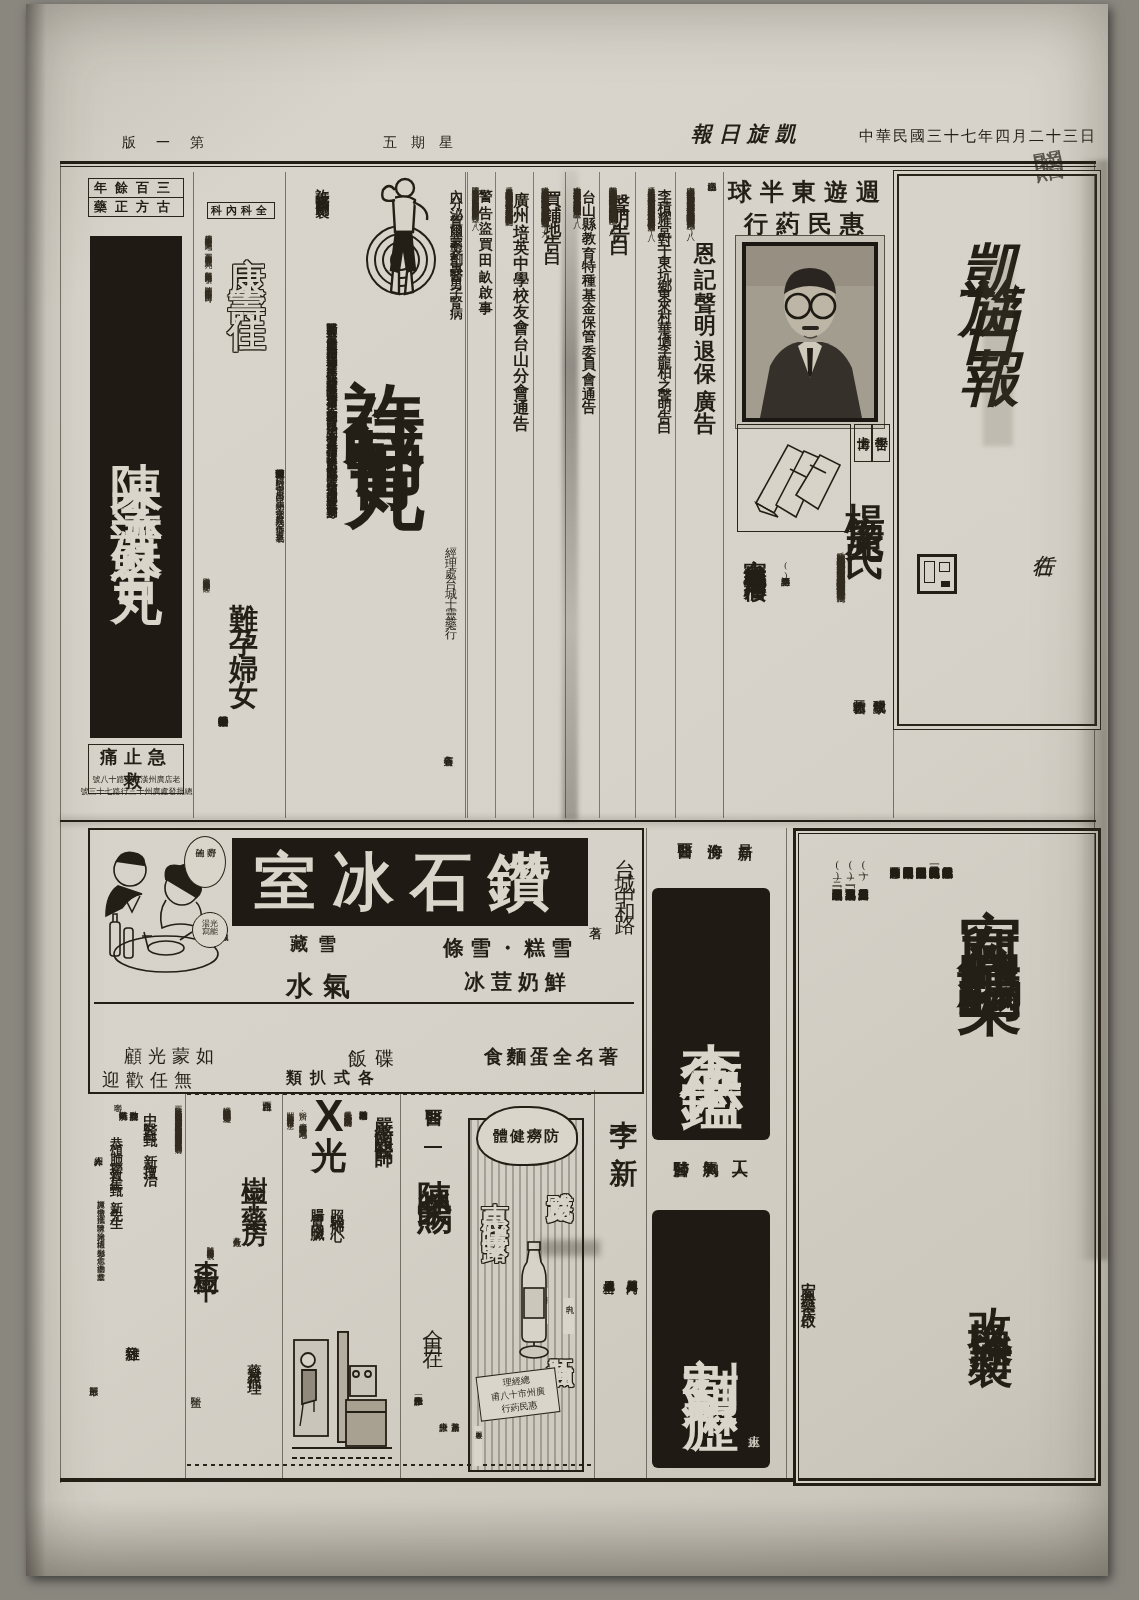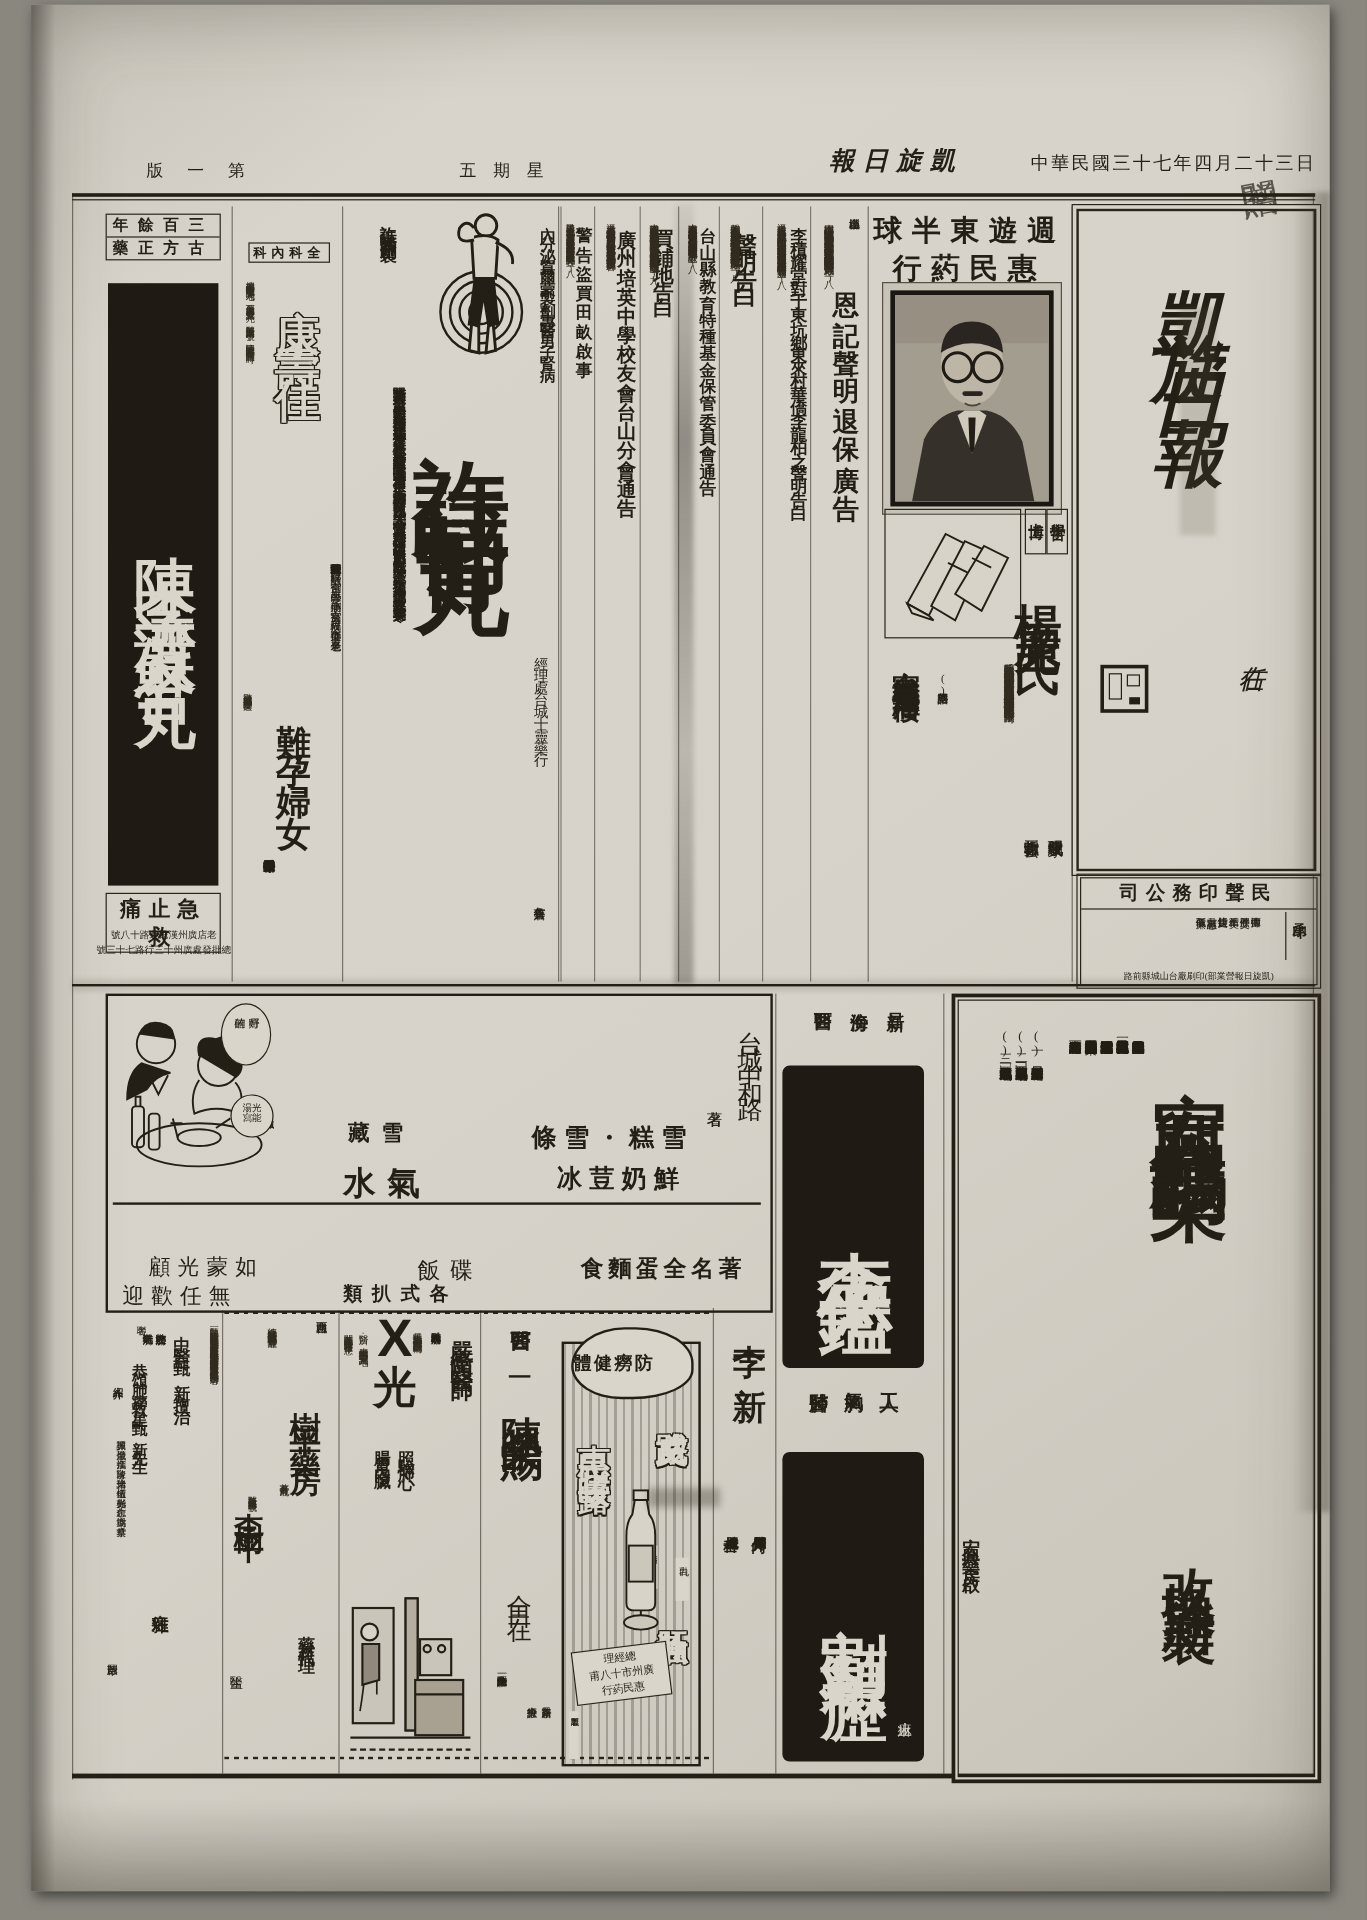--- a/index.html
+++ b/index.html
@@ -66,33 +66,20 @@
     <div class="abs v b" style="left:58px;top:16px;height:360px;font-size:60px;letter-spacing:36px;font-style:italic;">凱旋日報</div>
     <div class="abs v" style="right:40px;top:362px;height:66px;font-size:22px;font-style:italic;">右任</div>
     <div class="abs" style="left:18px;top:378px;width:34px;height:34px;border:3px solid #241f16;">
       <div style="position:absolute;left:4px;top:4px;width:9px;height:20px;border:1.5px solid #241f16;"></div>
       <div style="position:absolute;right:4px;top:5px;width:9px;height:8px;border:1.5px solid #241f16;"></div>
       <div style="position:absolute;right:4px;bottom:4px;width:9px;height:6px;background:#241f16;"></div>
     </div>
     <div class="smudge" style="left:84px;top:80px;width:30px;height:190px;background:rgba(90,82,68,.18);filter:blur(2px);"></div>
   </div>
 
-  <div class="abs" style="left:897px;top:728px;width:196px;height:88px;border:4px double #2a2419;">
-    <div class="c b" style="font-size:16px;letter-spacing:6px;border-bottom:1px solid #2a2419;padding:2px 0;">司公務印聲民</div>
-    <div class="abs v b" style="right:8px;top:28px;height:40px;font-size:12px;border-left:1px solid #2a2419;padding-left:4px;">承印</div>
-    <div class="abs v" style="left:10px;top:26px;height:42px;width:140px;font-size:8.5px;">
-        <span class="vblock">中西簿據</span>
-        <span class="vblock">謄照文件</span>
-        <span class="vblock">工作精美</span>
-        <span class="vblock">起貨快捷</span>
-        <span class="vblock">諸君惠顧</span>
-        <span class="vblock">取價低廉</span>
-      </div>
-    <div class="abs c" style="left:0;bottom:1px;width:100%;font-size:7.5px;">路前縣城山台廠刷印(部業營報日旋凱)</div>
-  </div>
 
   <div class="abs b c" style="left:725px;top:176px;width:166px;font-size:24px;letter-spacing:8px;">球半東遊週</div>
   <div class="abs b c" style="left:725px;top:208px;width:166px;font-size:24px;letter-spacing:8px;">行葯民惠</div>
 
   <div class="abs" style="left:742px;top:242px;width:128px;height:172px;border:4px solid #1b1713;box-shadow:0 0 0 6px #c8c4ba,0 0 0 7px #565045;background:#a8a296;">
     <svg width="128" height="172" viewBox="0 0 128 172">
       <rect x="0" y="0" width="128" height="172" fill="#a39d90"></rect>
       <rect x="0" y="0" width="128" height="40" fill="#968f82"></rect>
       <path d="M14,172 L24,120 Q34,100 52,96 L76,96 Q96,100 106,122 L116,172 Z" fill="#35302a"></path>
       <path d="M52,100 L64,132 L76,100 L70,96 L58,96 Z" fill="#cfc9bb"></path>
@@ -210,20 +197,23 @@
     </div>
     <div class="abs blk flexc" style="left:10px;top:64px;width:92px;height:502px;">
       <div class="v b" style="font-size:52px;letter-spacing:22px;">陳李濟蘇合丸</div>
     </div>
     <div class="abs bx c b" style="left:8px;top:572px;width:94px;font-size:18px;letter-spacing:6px;">痛止急救</div>
     <div class="abs c" style="left:0;top:602px;width:113px;font-size:8px;">號八十路北民漢州廣店老</div>
     <div class="abs c" style="left:0;top:614px;width:113px;font-size:8px;">號三十七路行三十州廣處發批總</div>
   </div>
 
   <div class="abs" style="left:88px;top:828px;width:552px;height:262px;border:2.5px solid #241f16;">
+    <div class="abs blk flexc" style="left:142px;top:8px;width:356px;height:88px;">
+      <span class="b" style="font-size:62px;letter-spacing:16px;font-family:'DejaVu Serif',serif;">室冰石鑽</span>
+    </div>
     <div class="abs v" style="left:130px;top:98px;height:34px;font-size:7px;">昌誠電版</div>
     <div class="abs v" style="right:6px;top:12px;height:222px;font-size:21px;letter-spacing:14px;">台城中和路</div>
     <div class="abs v" style="right:40px;top:86px;height:46px;font-size:13px;">著名</div>
     <div class="abs b" style="right:64px;top:104px;font-size:21px;letter-spacing:6px;">條雪・糕雪</div>
     <div class="abs b" style="right:70px;top:138px;font-size:21px;letter-spacing:6px;">冰荳奶鮮</div>
     <div class="abs b" style="left:200px;top:102px;font-size:18px;letter-spacing:10px;">藏雪</div>
     <div class="abs b" style="left:196px;top:138px;font-size:27px;letter-spacing:10px;">水氣</div>
     <div class="abs" style="left:6px;top:6px;width:132px;height:162px;">
       <svg width="132" height="162" viewBox="0 0 132 162">
         <g stroke="#241f16" stroke-width="1.6" fill="none">
@@ -302,21 +292,21 @@
     <div class="abs v b" style="right:6px;top:8px;height:164px;font-size:28px;letter-spacing:18px;">李一新</div>
     <div class="abs v" style="right:6px;top:182px;height:192px;font-size:10.5px;">
       <span class="b" style="font-size:12px;">內外</span><span>華南名醫師陳伯壇門人</span>
     </div>
     <div class="abs v" style="left:4px;top:182px;height:192px;font-size:10.5px;">
       <span class="b" style="font-size:12px;">全科</span><span>台城通濟路五十七號</span>
     </div>
   </div>
 
   <div class="abs" style="left:468px;top:1118px;width:112px;height:350px;border:2px solid #241f16;background-image:repeating-linear-gradient(90deg,rgba(45,38,28,.28) 0 2px,transparent 2px 7px);">
-    <div class="abs" style="left:6px;top:-14px;width:98px;height:56px;background:#d9d5cb;border:2px solid #241f16;border-radius:48% 52% 55% 45%/60% 55% 45% 50%;display:flex;align-items:center;">
+    <div class="abs" style="left:6px;top:-14px;width:98px;height:56px;background:#d9d5cb;border:2px solid #241f16;border-radius:48% 52% 55% 45%/60% 55% 45% 50%;display:flex;justify-content:center;align-items:center;">
       <span class="b" style="font-size:15px;letter-spacing:2px;">體健癆防</span>
     </div>
     <div class="abs v b outline" style="right:8px;top:52px;height:122px;font-size:27px;">威路文</div>
     <div class="abs v b outline" style="right:8px;top:218px;height:122px;font-size:27px;">魚肝油</div>
     <div class="abs v" style="right:34px;top:168px;height:34px;font-size:8px;background:#d9d5cb;padding:1px;">麥精</div>
     <div class="abs v" style="right:8px;top:178px;height:34px;font-size:8px;background:#d9d5cb;padding:1px;">乳白</div>
     <div class="abs v b outline" style="left:10px;top:62px;height:210px;font-size:27px;letter-spacing:8px;">惠民止咳露</div>
     <div class="abs" style="left:44px;top:120px;width:40px;height:120px;">
       <svg width="40" height="120" viewBox="0 0 40 120">
         <g stroke="#241f16" stroke-width="1.6" fill="#d7d3c9">

